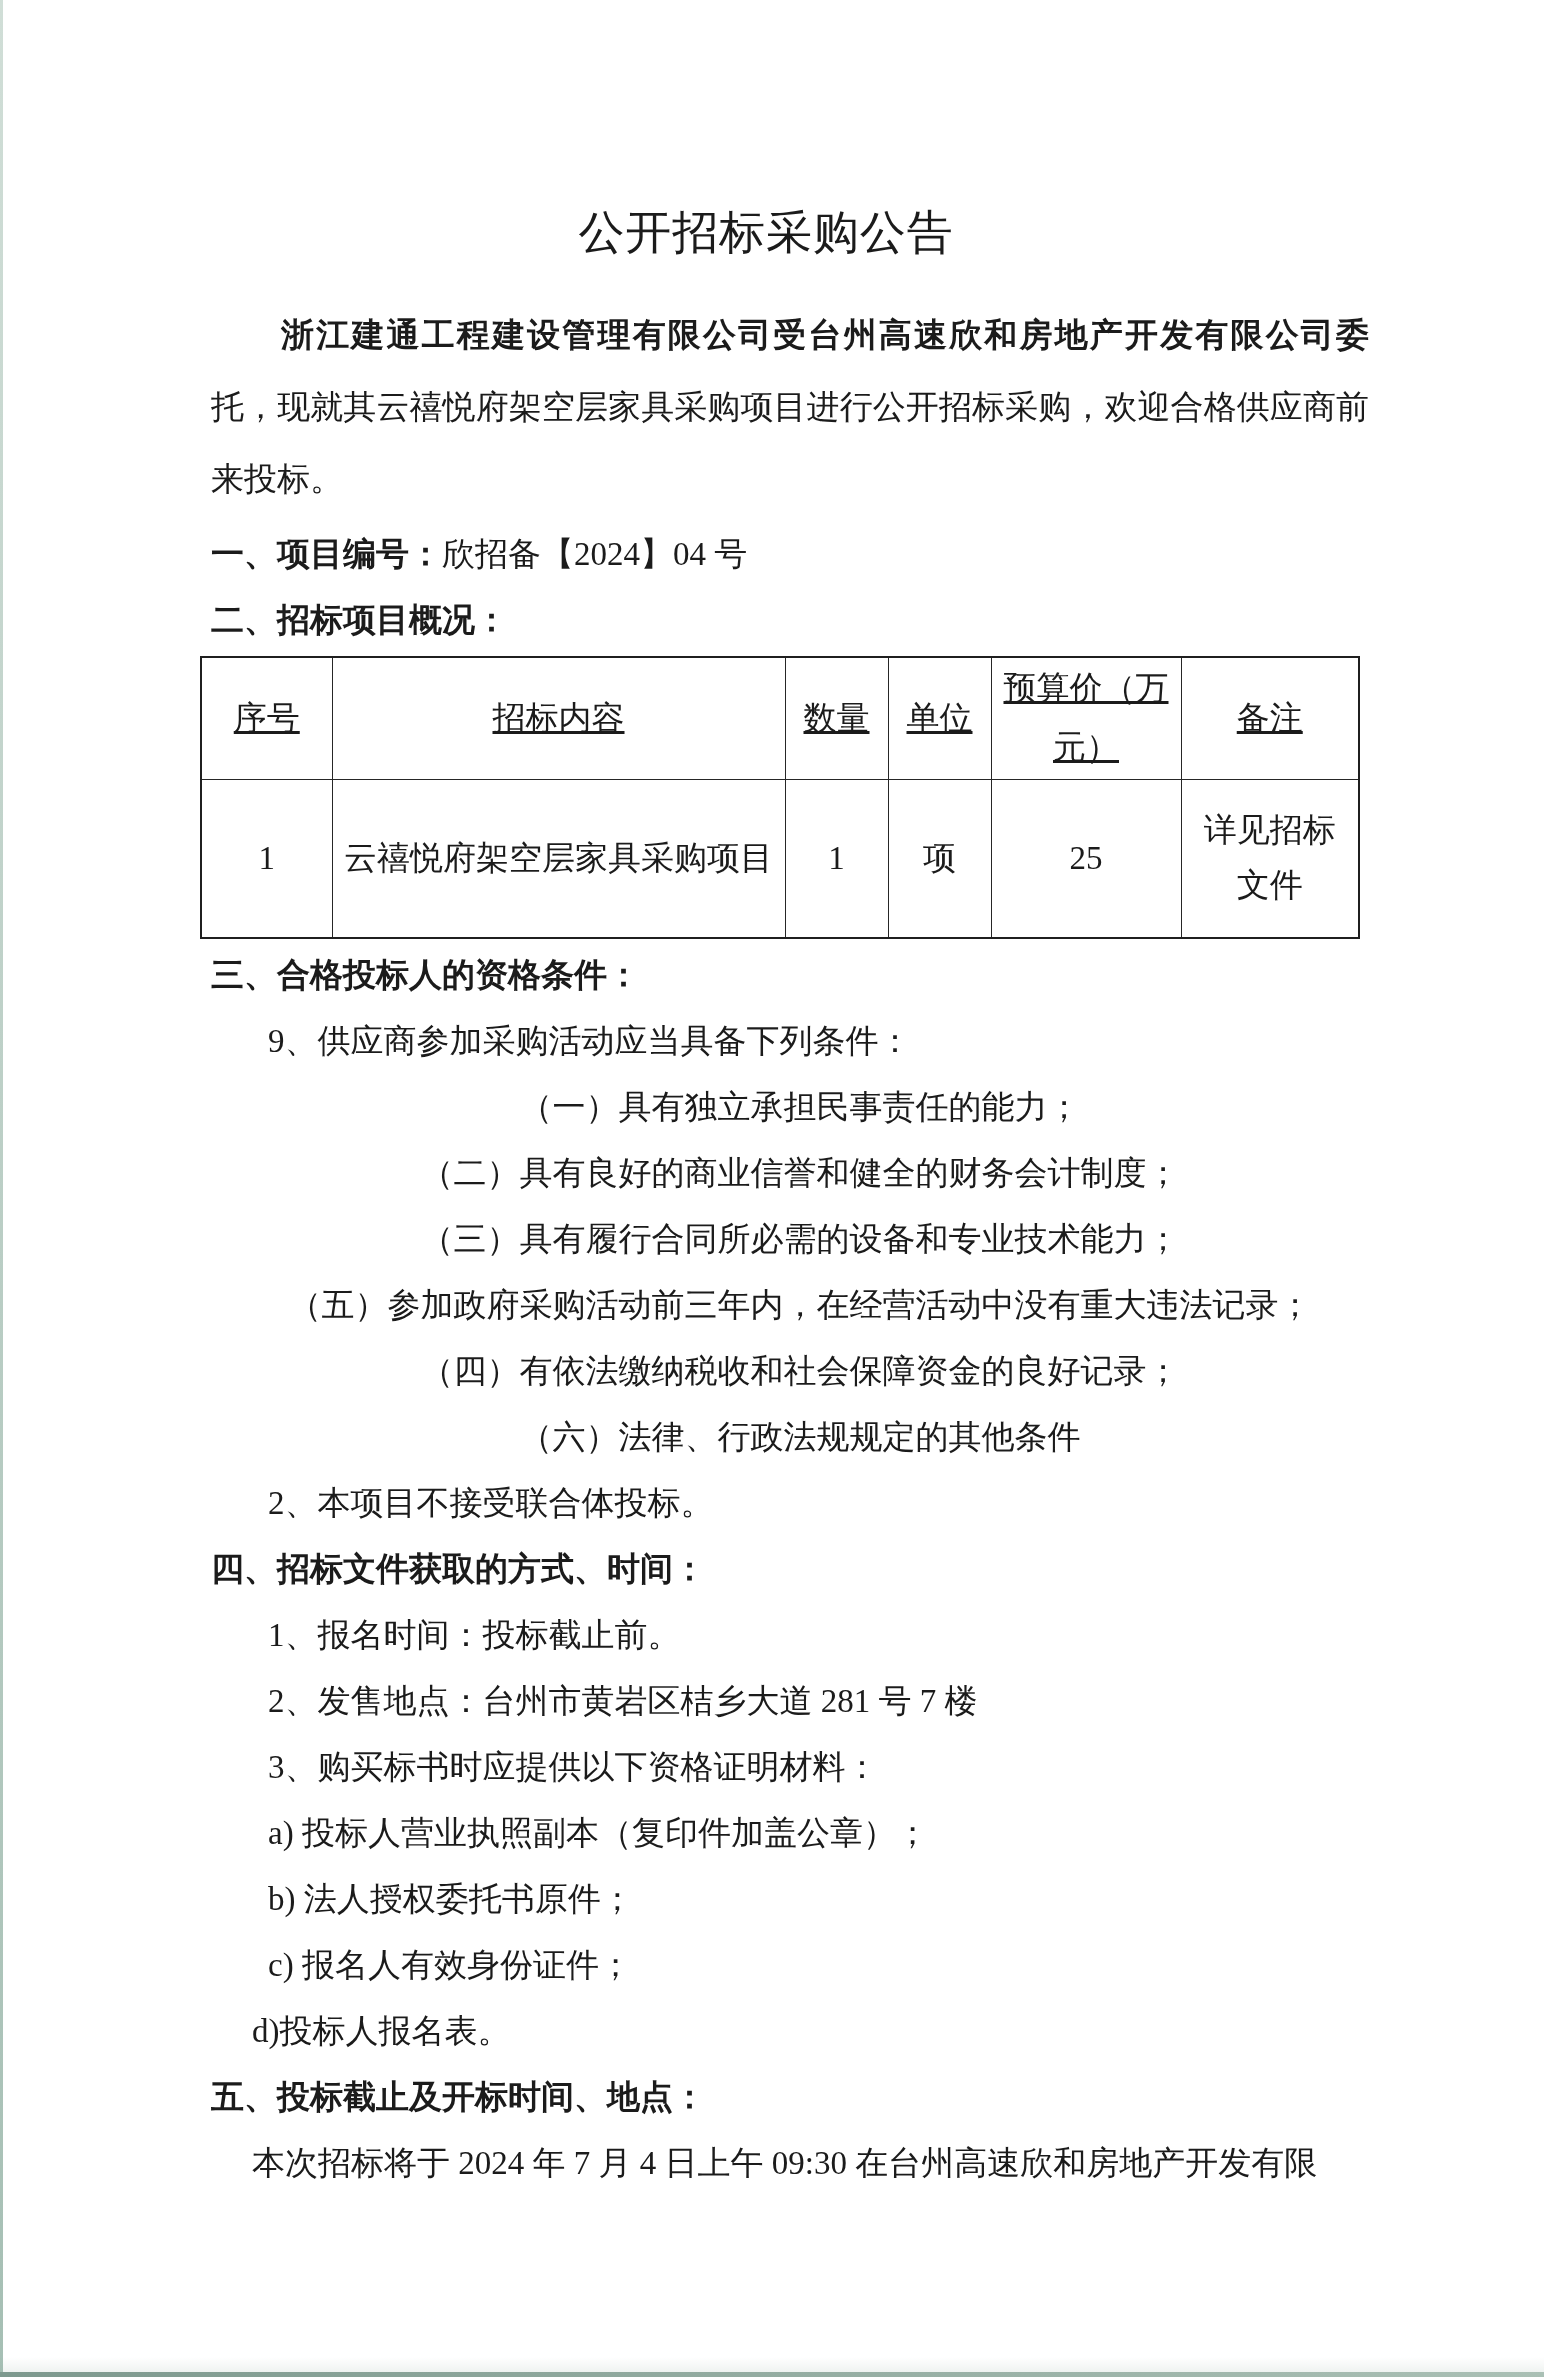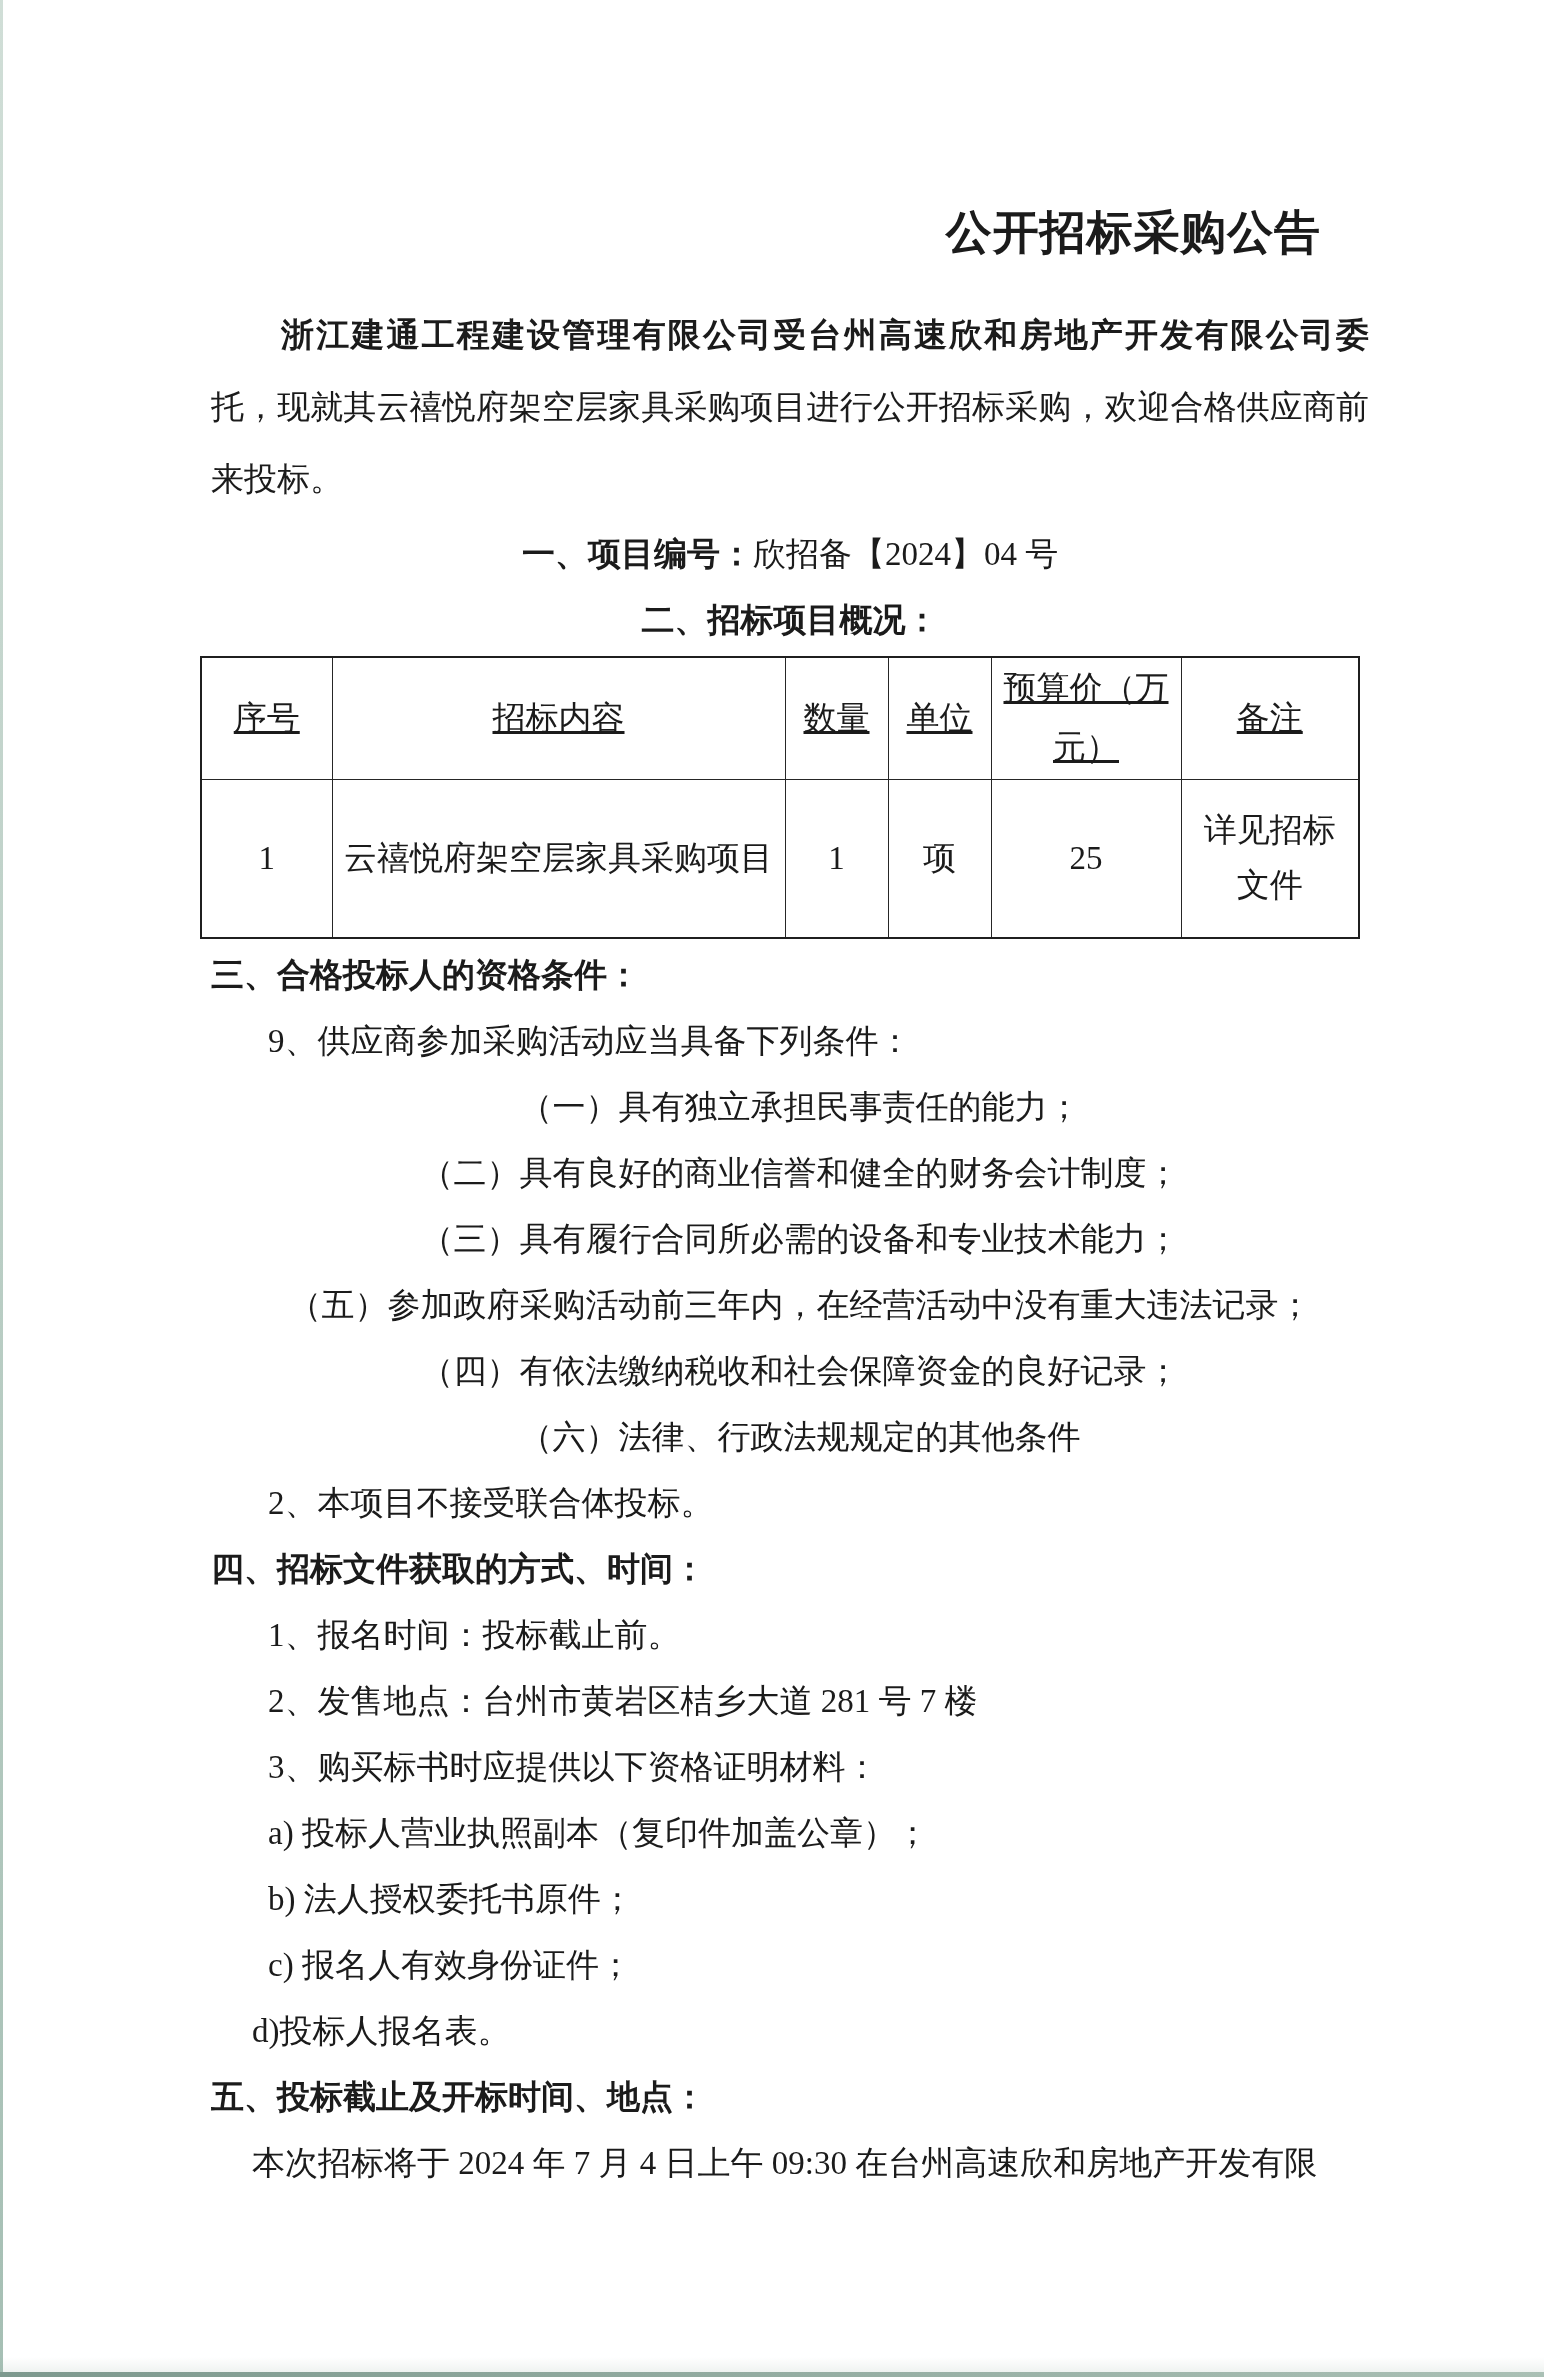--- a/index.html
+++ b/index.html
@@ -25,34 +25,34 @@
     background:linear-gradient(to bottom, rgba(141,169,155,0), rgba(141,169,155,.14));
   }
   .doc{
     position:relative;
     padding:0 176px 0 211px; 
   }
   .title{
     margin:194px 0 0 0;
     padding-right:48px;          
     height:77px;line-height:77px;
-    font-size:46px;font-weight:bold;
-    text-align:right;
+    font-size:46px;font-weight:normal;
+    text-align:center;
     letter-spacing:0.9px;
   }
   .intro{margin-top:27.5px;}
   .intro-line{
     font-size:33px;line-height:72px;height:72px;
     text-align:justify;text-align-last:justify;
     overflow:hidden;white-space:nowrap;
   }
   .intro-line.first{text-indent:70px;font-weight:bold;}
   .intro-line.last{text-align:left;text-align-last:left;}
   .secline{
-    font-size:33px;line-height:66px;height:66px;white-space:nowrap;text-align:center;
+    font-size:33px;line-height:66px;height:66px;white-space:nowrap;
   }
   .secline .lbl{font-weight:bold;}
   .secline.first{margin-top:6.4px;}
   table.bid{
     border-collapse:collapse;
     margin:2.8px 0 0 -11px;
     width:1158px;
     table-layout:fixed;
     font-size:33px;
   }

